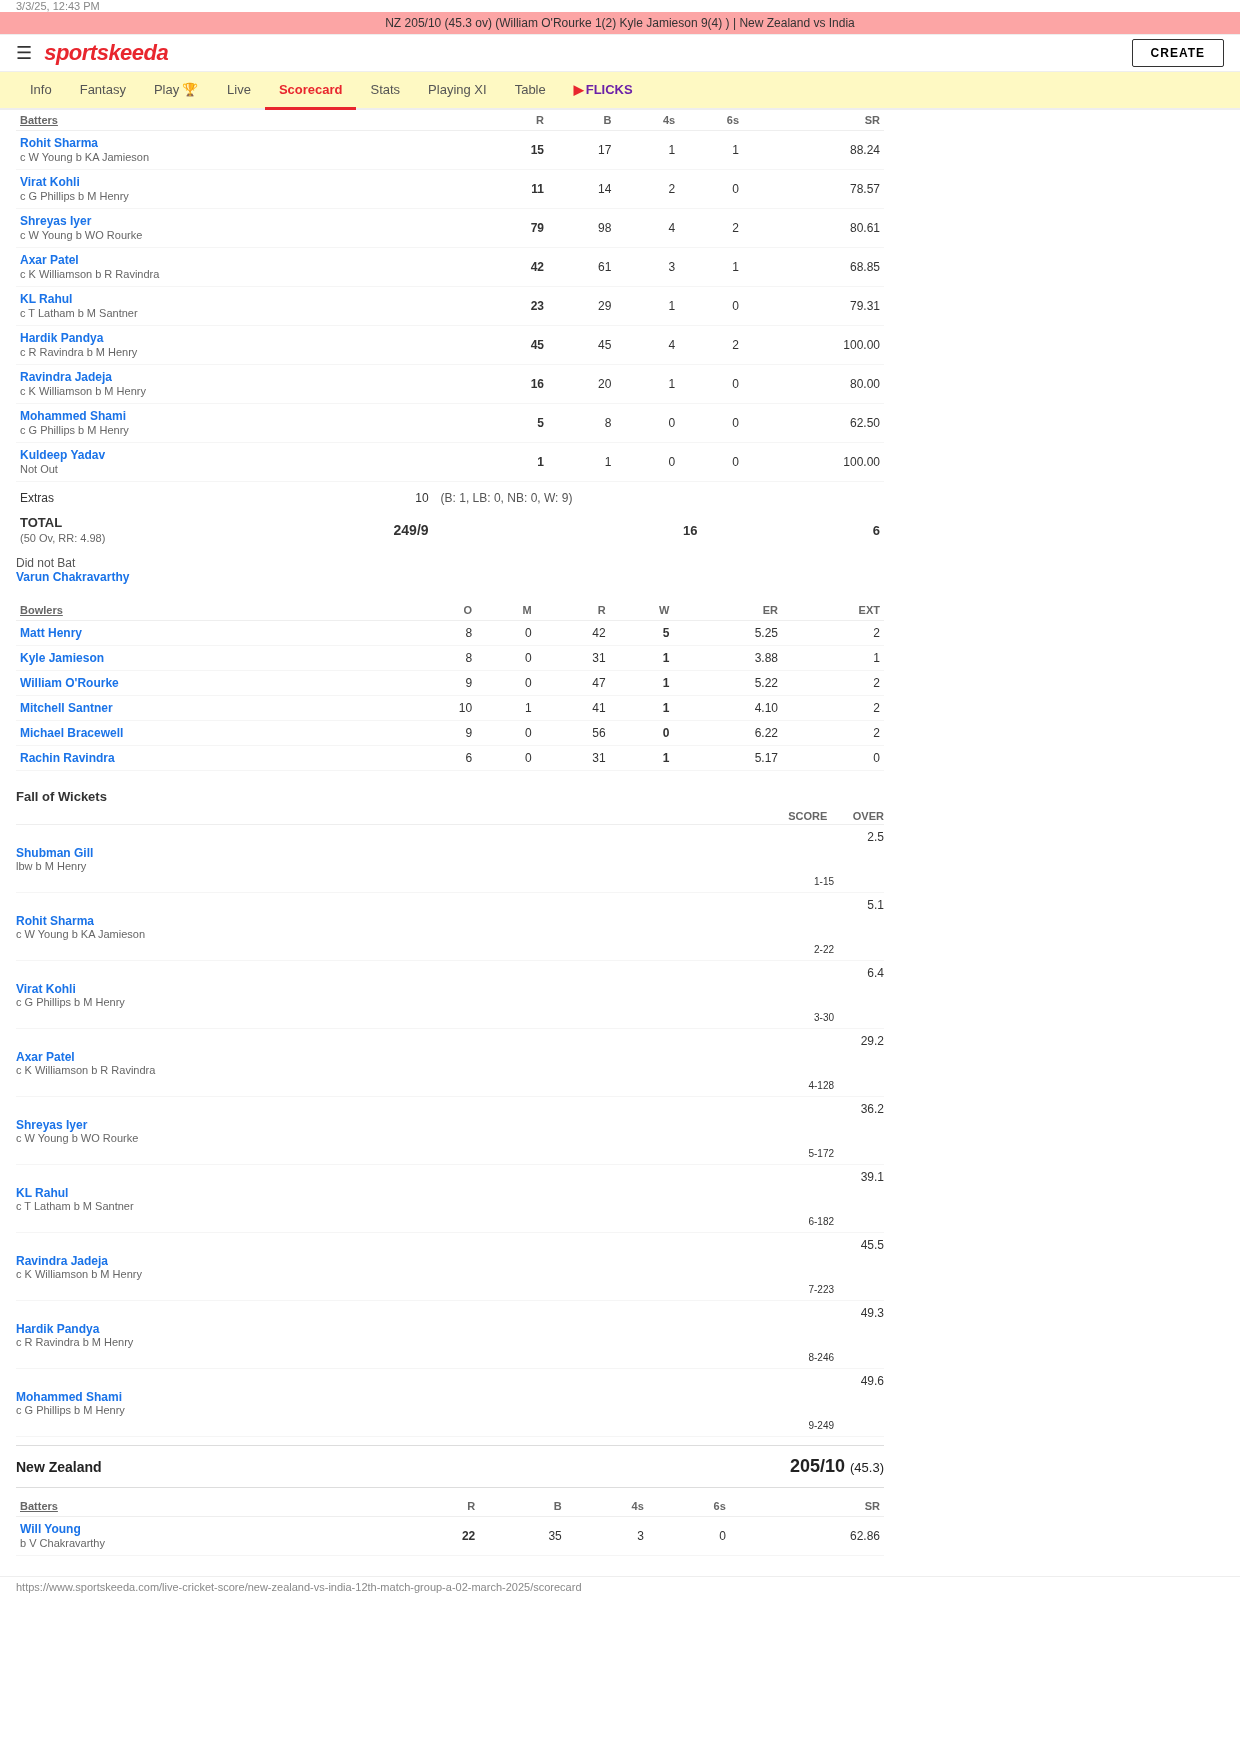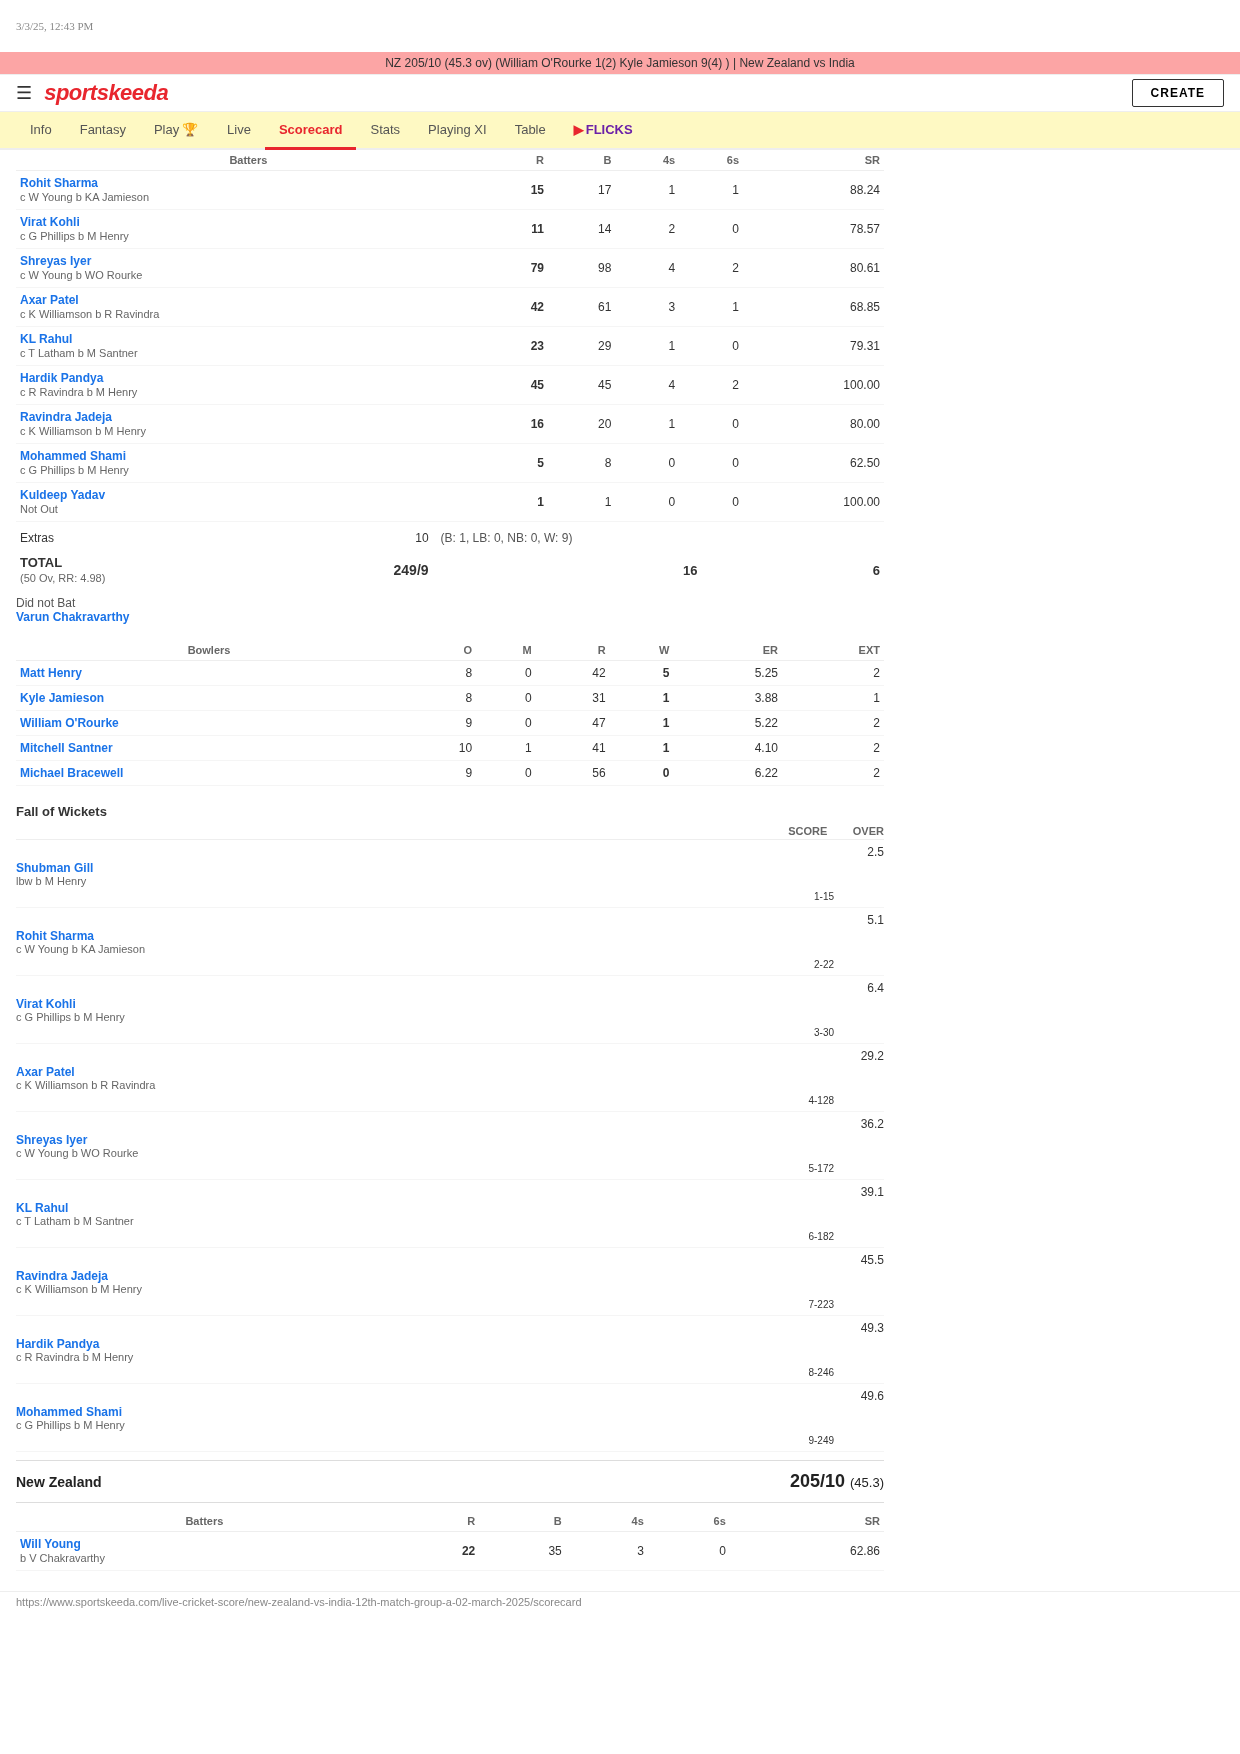--- a/index.html
+++ b/index.html
@@ -31,21 +31,21 @@
     .flicks-tab { color: #6b21a8; font-weight: bold; display: flex; align-items: center; gap: 2px; }
     .flicks-icon { color: #e8262e; }
 
     .content { padding: 0 16px 20px 16px; max-width: 900px; }
 
     table { width: 100%; border-collapse: collapse; }
     .batters-table th, .bowlers-table th {
       font-size: 11px; font-weight: bold; color: #666; text-align: right;
       padding: 4px 4px; border-bottom: 1px solid #eee;
     }
-    .batters-table th:first-child, .bowlers-table th:first-child { text-align: center; }
+    .batters-table th:first-child, .bowlers-table th:first-child { text-align: left; text-decoration: underline; }
     .batters-table td, .bowlers-table td {
       text-align: right; padding: 5px 4px; font-size: 12px; color: #333;
       border-bottom: 1px solid #f5f5f5;
     }
     .batters-table td:first-child, .bowlers-table td:first-child { text-align: left; }
     .player-name { color: #1a73e8; font-size: 12px; font-weight: bold; cursor: pointer; }
     .dismissal { color: #666; font-size: 11px; }
     .bold { font-weight: bold; }
     .did-not-bat { font-size: 12px; padding: 6px 0; color: #555; }
     .did-not-bat a { color: #1a73e8; }
@@ -57,21 +57,21 @@
     .fow-score-over { display: flex; gap: 20px; min-width: 100px; justify-content: flex-end; font-size: 12px; }
     .fow-score { font-size: 10px; color: #333; min-width: 50px; text-align: right; margin-top: 46px; }
     .fow-over { font-size: 12px; color: #333; min-width: 30px; text-align: right; }
 
     .team-total {
       font-size: 14px; font-weight: bold; color: #222;
       padding: 10px 0; display: flex; justify-content: space-between; align-items: center;
       border-top: 1px solid #ddd; border-bottom: 1px solid #ddd; margin: 8px 0;
     }
 
-    .page-meta { font-size: 11px; color: #888; padding: 20px 16px; font-family: Liberation Serif, serif; }
+    .page-meta { font-size: 11px; color: #888; padding: 0 16px; }
     .title-bar { font-size: 12px; text-align: center; color: #333; padding: 4px; background: #fca5a5; border-bottom: 1px solid #eee; }
 
     .extras-cell { text-align: left; }
   </style>
 </head>
 <body>
 
 <div class="page-meta">3/3/25, 12:43 PM</div>
 
 <div class="title-bar">NZ 205/10 (45.3 ov) (William O'Rourke 1(2) Kyle Jamieson 9(4) ) | New Zealand vs India</div>
@@ -295,20 +295,29 @@
   </tr>
         <tr>
     <td><a class="player-name">Michael Bracewell</a></td>
     <td>9</td>
     <td>0</td>
     <td>56</td>
     <td class="bold">0</td>
     <td>6.22</td>
     <td>2</td>
   </tr>
+        <tr>
+    <td><a class="player-name">Rachin Ravindra</a></td>
+    <td>6</td>
+    <td>0</td>
+    <td>31</td>
+    <td class="bold">1</td>
+    <td>5.17</td>
+    <td>0</td>
+  </tr>
       </tbody>
   </table>
 
   <div class="fow-section">
     <div class="fow-header">Fall of Wickets</div>
     <div style="display:flex; justify-content:flex-end; gap:20px; font-size:11px; font-weight:bold; color:#666; padding:2px 0; border-bottom:1px solid #eee;">
       <span style="min-width:50px; text-align:center;">SCORE</span>
       <span style="min-width:30px; text-align:right;">OVER</span>
     </div>
     <div id="fow-rows">

